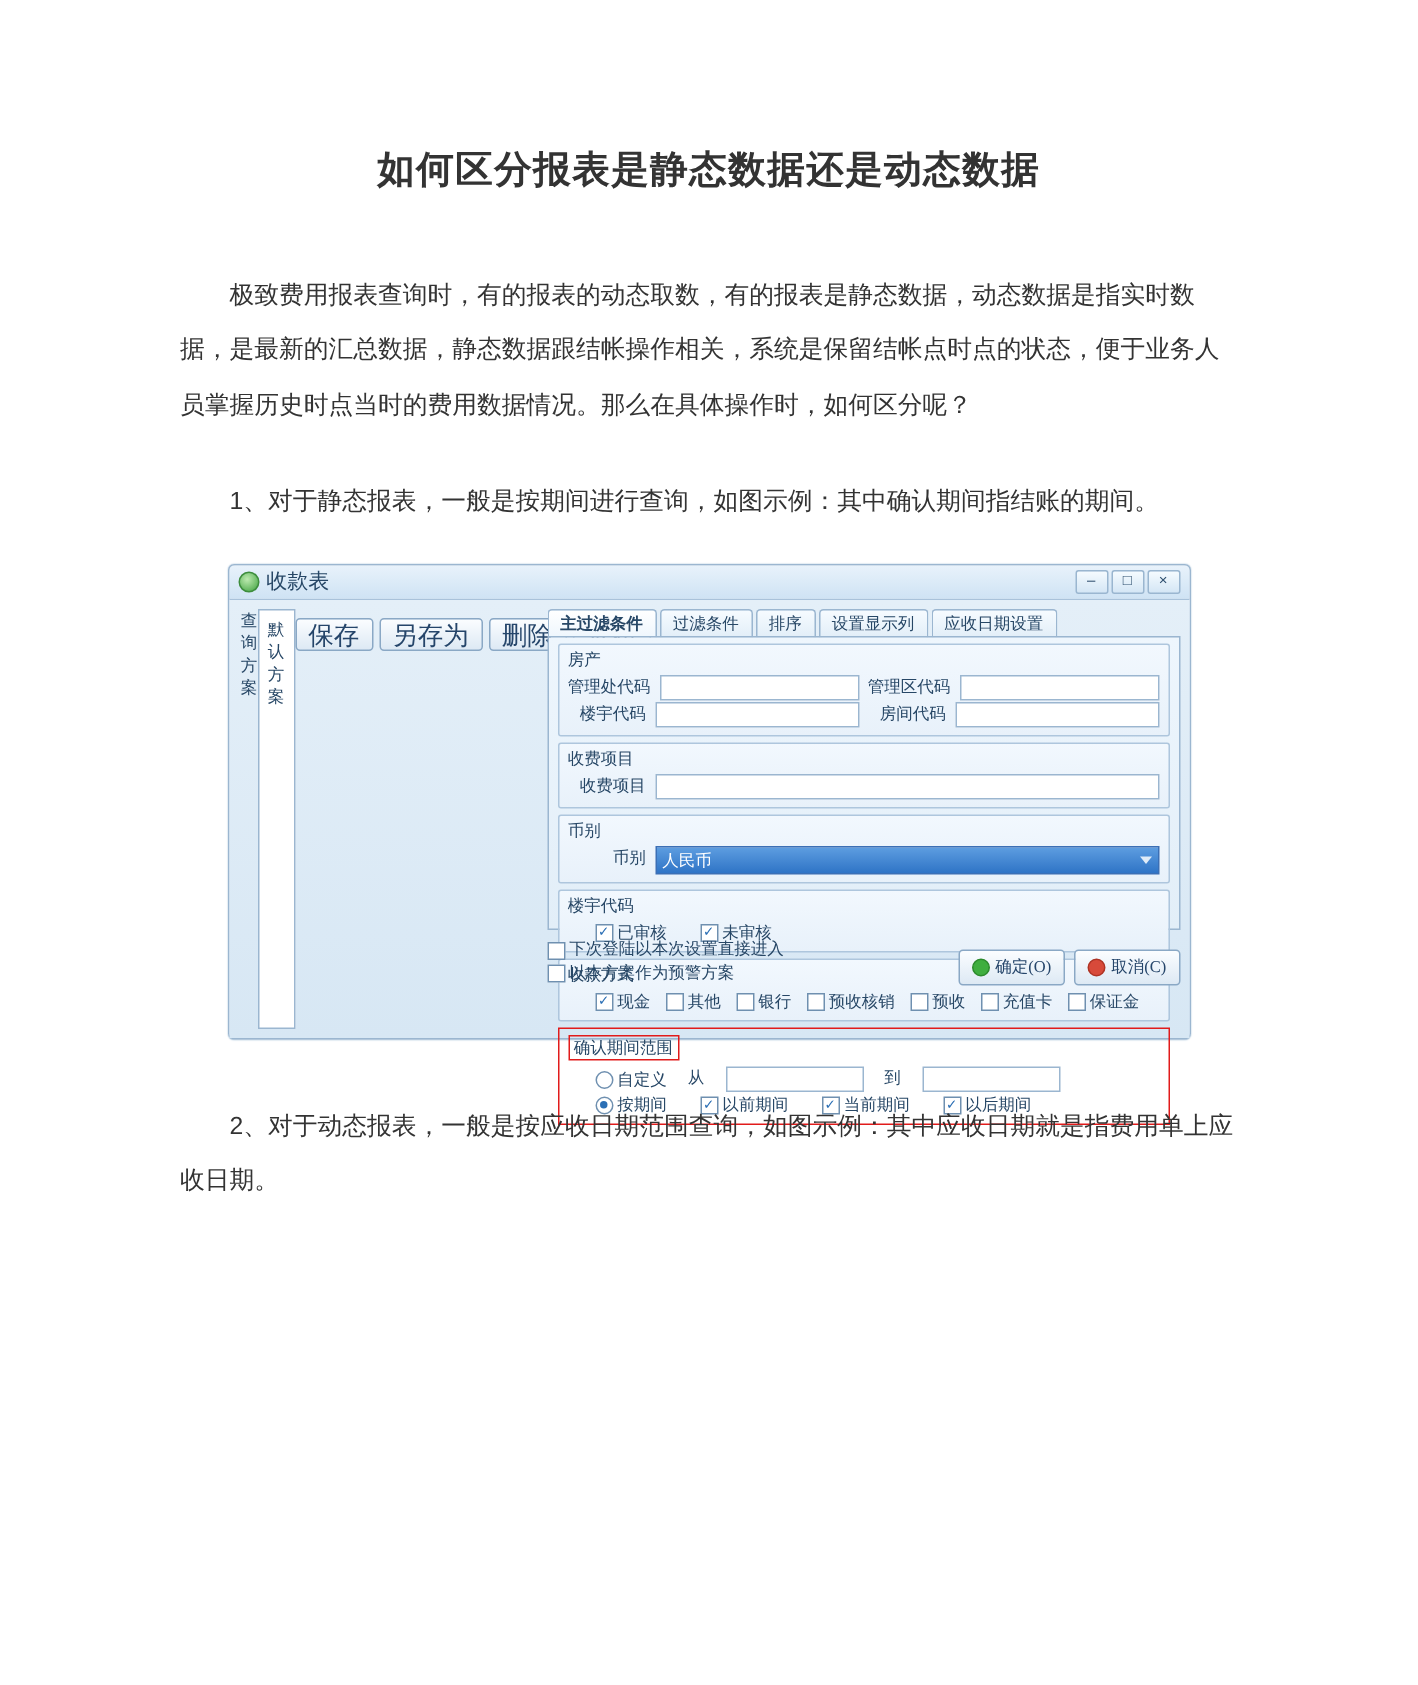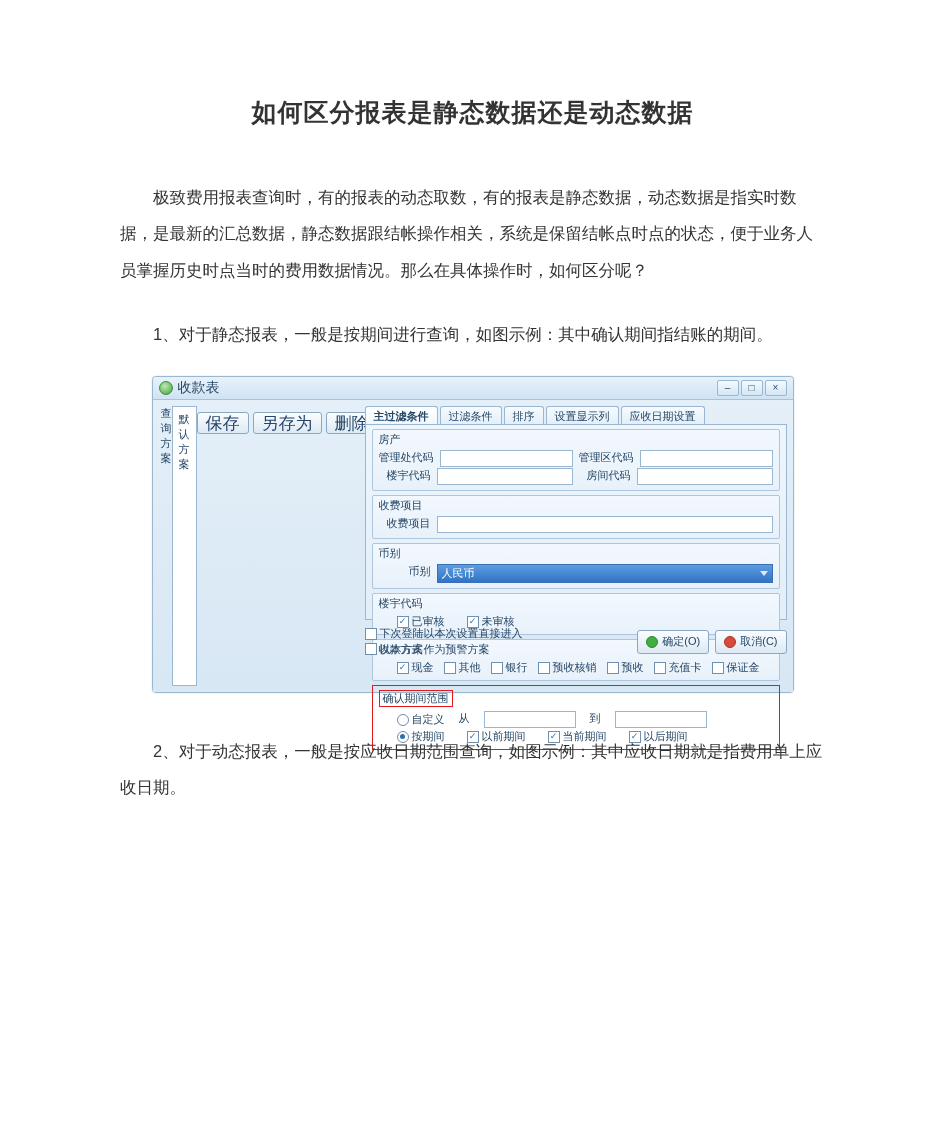--- a/index.html
+++ b/index.html
@@ -131,22 +131,22 @@
   .chk{display:inline-flex;align-items:center;gap:3px;font-size:11px;color:#274766;}
   .chk .box{width:10px;height:10px;border:1px solid #6f90b0;background:#fff;display:inline-flex;align-items:center;justify-content:center;}
   .chk .box.on::after{content:"✓";font-size:9px;color:#2b6fb5;line-height:1;}
   .radio{display:inline-flex;align-items:center;gap:3px;font-size:11px;color:#274766;}
   .radio .dot{width:10px;height:10px;border:1px solid #6f90b0;border-radius:50%;background:#fff;display:inline-flex;align-items:center;justify-content:center;}
   .radio .dot.on::after{content:"";width:5px;height:5px;border-radius:50%;background:#2b6fb5;}
   .redbox{border:1.5px solid #e11b1b;padding:4px 6px;}
   .redtag{display:inline-block;border:1.5px solid #e11b1b;padding:0 3px;font-size:11px;color:#274766;margin-bottom:3px;}
 
   .footer-row{
-    display:flex;align-items:center;justify-content:space-between;
-    margin-top:6px;gap:8px;
+    display:flex;align-items:flex-end;justify-content:space-between;
+    margin-top:6px;gap:8px;font-family:Liberation Serif, serif;
   }
   .foot-checks{font-size:11px;color:#274766;line-height:1.4;}
   .foot-checks .fc{display:flex;align-items:center;gap:3px;}
   .foot-btns{display:flex;gap:6px;}
   .btn-main{
     height:22px;padding:0 8px;
     border:1px solid #8aa8c5;border-radius:3px;
     background:linear-gradient(#fbfdff,#dde9f4);
     font-size:11px;color:#25456a;
     display:flex;align-items:center;white-space:nowrap;

